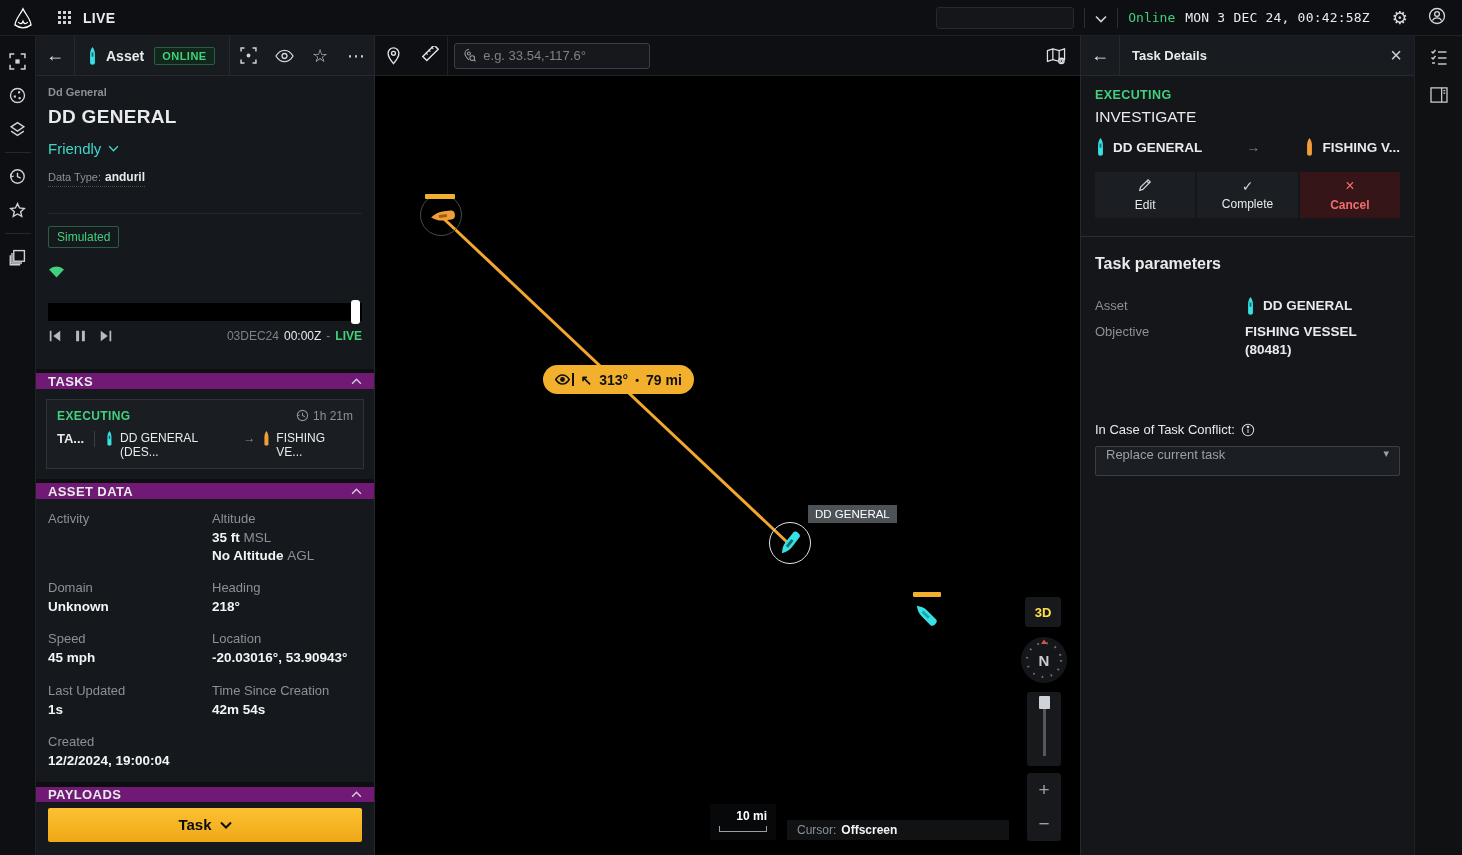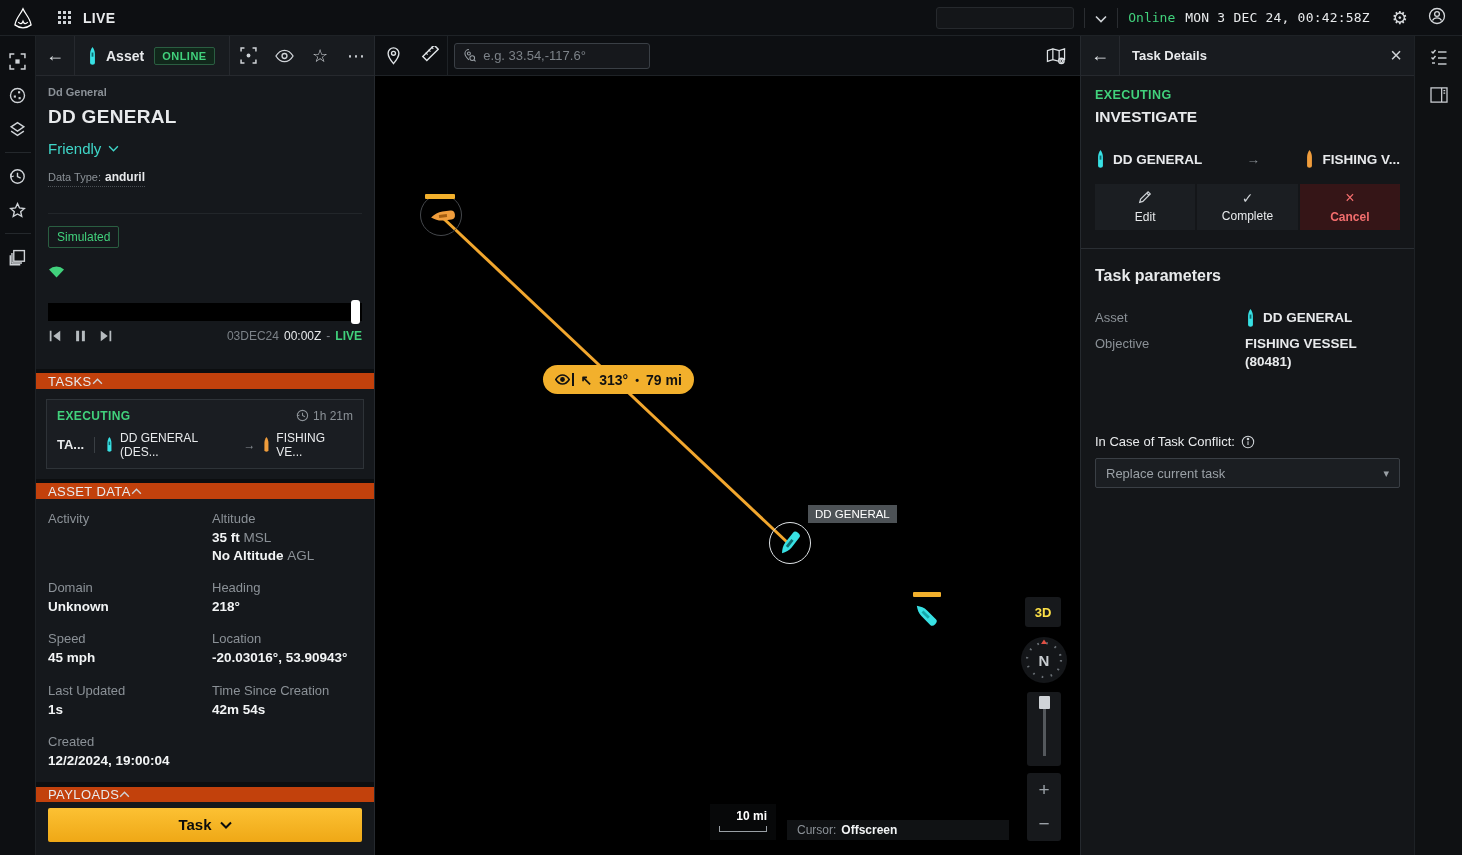--- a/index.html
+++ b/index.html
@@ -59,29 +59,29 @@
   .badge-sim { color:#41d17c; font-size:12px; border:1px solid #2a5e41; padding:3px 8px; border-radius:2px; display:inline-block; }
   .wifi-row { margin-top:16px; }
   .scrubber { margin:22px 0 0; position:relative; height:18px; background:#000; }
   .scrub-handle { position:absolute; right:2px; top:-3px; width:9px; height:24px; background:#fff; border-radius:3px; }
   .pb-row { display:flex; align-items:center; padding:8px 0 12px; }
   .pb-btn { color:#b6bbbf; margin-right:12px; display:flex; }
   .pb-time { margin-left:auto; font-size:12px; color:#7c8288; display:flex; gap:5px; align-items:center; }
   .pb-time .t { color:#e8eaec; }
   .pb-time .live { color:#41d17c; font-weight:bold; }
 
-  .section-header { height:31px; background:#c2410c; display:flex; align-items:center;
-    padding:0 12px; font-weight:normal; font-size:13px; letter-spacing:.4px; }
+  .section-header { height:31px; background:#701a75; display:flex; align-items:center;
+    justify-content:space-between; padding:0 12px; font-weight:bold; font-size:13px; letter-spacing:.4px; }
   .chev { color:#cfd3d7; display:flex; }
 
   .task-card { margin:10px; border:1px solid #2e3338; background:#1a1d22; padding:9px 10px; }
   .tc-row1 { display:flex; align-items:center; margin-bottom:8px; }
   .tc-status { color:#41d17c; font-size:12px; font-weight:bold; letter-spacing:.4px; }
   .tc-dur { margin-left:auto; color:#8b9197; font-size:12px; display:flex; align-items:center; gap:4px; }
-  .tc-row2 { display:flex; align-items:center; gap:6px; font-size:12px; }
+  .tc-row2 { display:flex; align-items:flex-start; gap:6px; font-size:12px; }
   .tc-name { font-weight:bold; font-size:13px; }
   .tc-sep { width:1px; height:16px; background:#3a3f44; margin:0 4px; }
   .tc-arrow { color:#8b9197; }
 
   .ad-grid { display:grid; grid-template-columns:164px 1fr; padding:12px; row-gap:15px; column-gap:0; }
   .fld .lbl { color:#8b9197; font-size:13px; margin-bottom:3px; }
   .fld .val { color:#f2f4f5; font-size:13.5px; font-weight:bold; line-height:1.35; }
   .fld .unit { color:#8b9197; font-weight:normal; }
 
   .task-btn-wrap { padding:6px 12px 13px; }
@@ -125,39 +125,39 @@
   .scale-text { color:#fff; font-weight:bold; font-size:12px; text-align:right; margin-bottom:3px; }
   .scale-line { height:6px; border-left:1.5px solid #9aa0a6; border-right:1.5px solid #9aa0a6; position:relative; }
   .scale-line:after { content:""; position:absolute; left:0; right:0; bottom:0; height:1.5px; background:#9aa0a6; }
   .cursor-bar { position:absolute; background:#101214; height:20px; display:flex; align-items:center;
     padding:0 10px; font-size:12px; color:#8b9197; gap:5px; z-index:5; width:222px; }
   .cursor-bar b { color:#f2f4f5; }
 
   
   .tp-body { padding:12px 14px; flex:1; }
   .tp-status { color:#41d17c; font-weight:bold; font-size:12.5px; letter-spacing:.4px; margin-bottom:6px; }
-  .tp-type { font-weight:bold; font-size:15.5px; margin-bottom:24px; }
+  .tp-type { font-weight:normal; font-size:15.5px; margin-bottom:12px; }
   .tp-assets { display:flex; align-items:center; gap:7px; font-weight:bold; font-size:13.5px; margin-bottom:16px; }
   .tp-assets .arr { color:#8b9197; font-weight:normal; flex:1; text-align:center; }
   .tp-actions { display:flex; gap:2px; margin-bottom:18px; }
   .tp-action { flex:1; height:46px; background:#1b1e22; border:none; color:#e8eaec; font-size:12px;
     display:flex; flex-direction:column; align-items:center; justify-content:center; gap:4px;
     cursor:pointer; font-family:inherit; }
   .tp-action .ic { font-size:14px; color:#cfd3d7; line-height:1; }
   .tp-action.cancel { background:#351517; color:#f26d6d; }
   .tp-action.cancel .ic { color:#f26d6d; }
   .tp-rule { border-top:1px solid #2a2e33; margin:0 -14px 18px; }
   .tp-params-h { font-weight:bold; font-size:16px; margin-bottom:24px; }
   .param-row { display:flex; margin-bottom:8px; }
   .param-lbl { width:150px; color:#8b9197; font-size:13px; padding-top:1px; }
   .param-val { font-weight:bold; font-size:13.5px; display:flex; gap:7px; align-items:flex-start; line-height:1.3; flex:1; }
   .conflict { margin-top:64px; }
   .conflict-lbl { font-size:13px; display:flex; align-items:center; gap:6px; margin-bottom:9px; }
   .select { height:30px; background:#1b1e22; border:1px solid #3a3f45; border-radius:2px;
-    display:flex; align-items:center; padding:0 10px; color:#9aa0a6; font-size:13px; cursor:pointer; }
+    display:flex; padding:0 10px; color:#9aa0a6; font-size:13px; cursor:pointer; }
   .select .caret { margin-left:auto; color:#9aa0a6; font-size:11px; }
 </style>
 </head>
 <body>
 
 <div class="topbar">
   <span class="logo">
     <svg width="22" height="22" viewBox="0 0 24 24" fill="none" stroke="#fff" stroke-width="1.4">
       <path d="M12 2 C9.5 8 4.5 11.5 3.2 19.5 C6 21.7 9 22.7 12 22.7 C15 22.7 18 21.7 20.8 19.5 C19.5 11.5 14.5 8 12 2 Z"></path>
       <path d="M6.8 16.5 C8.8 18.6 10.6 19.2 12 15.5 C13.4 19.2 15.2 18.6 17.2 16.5"></path>

